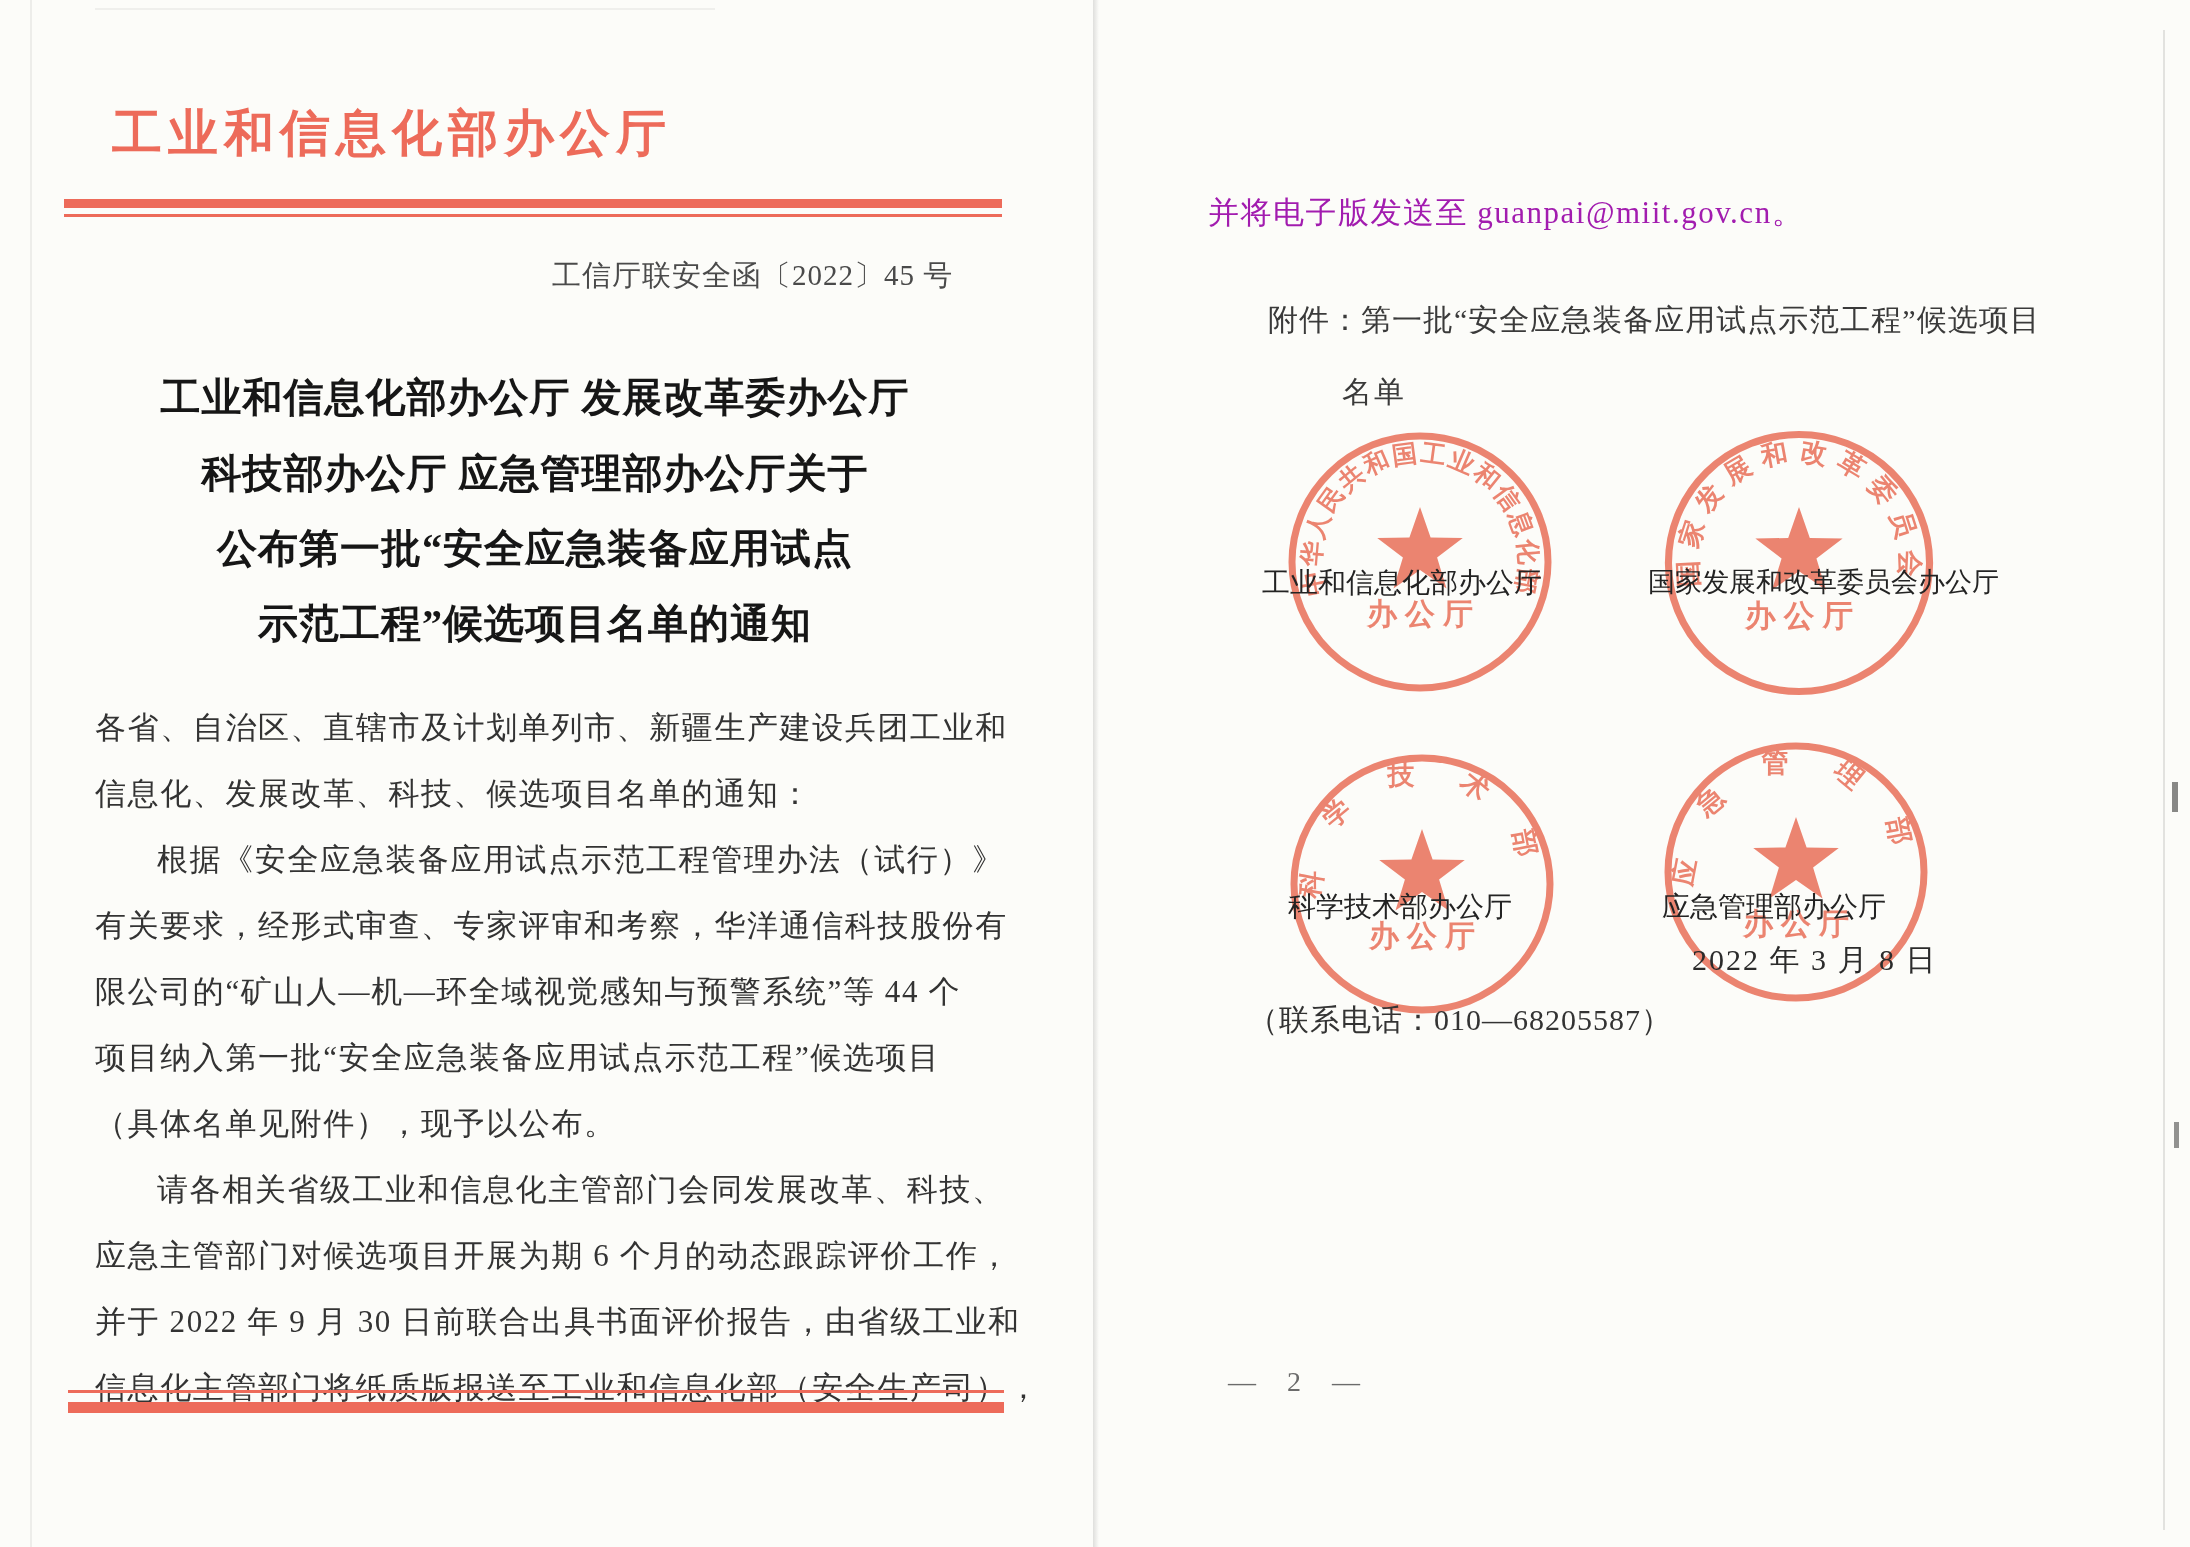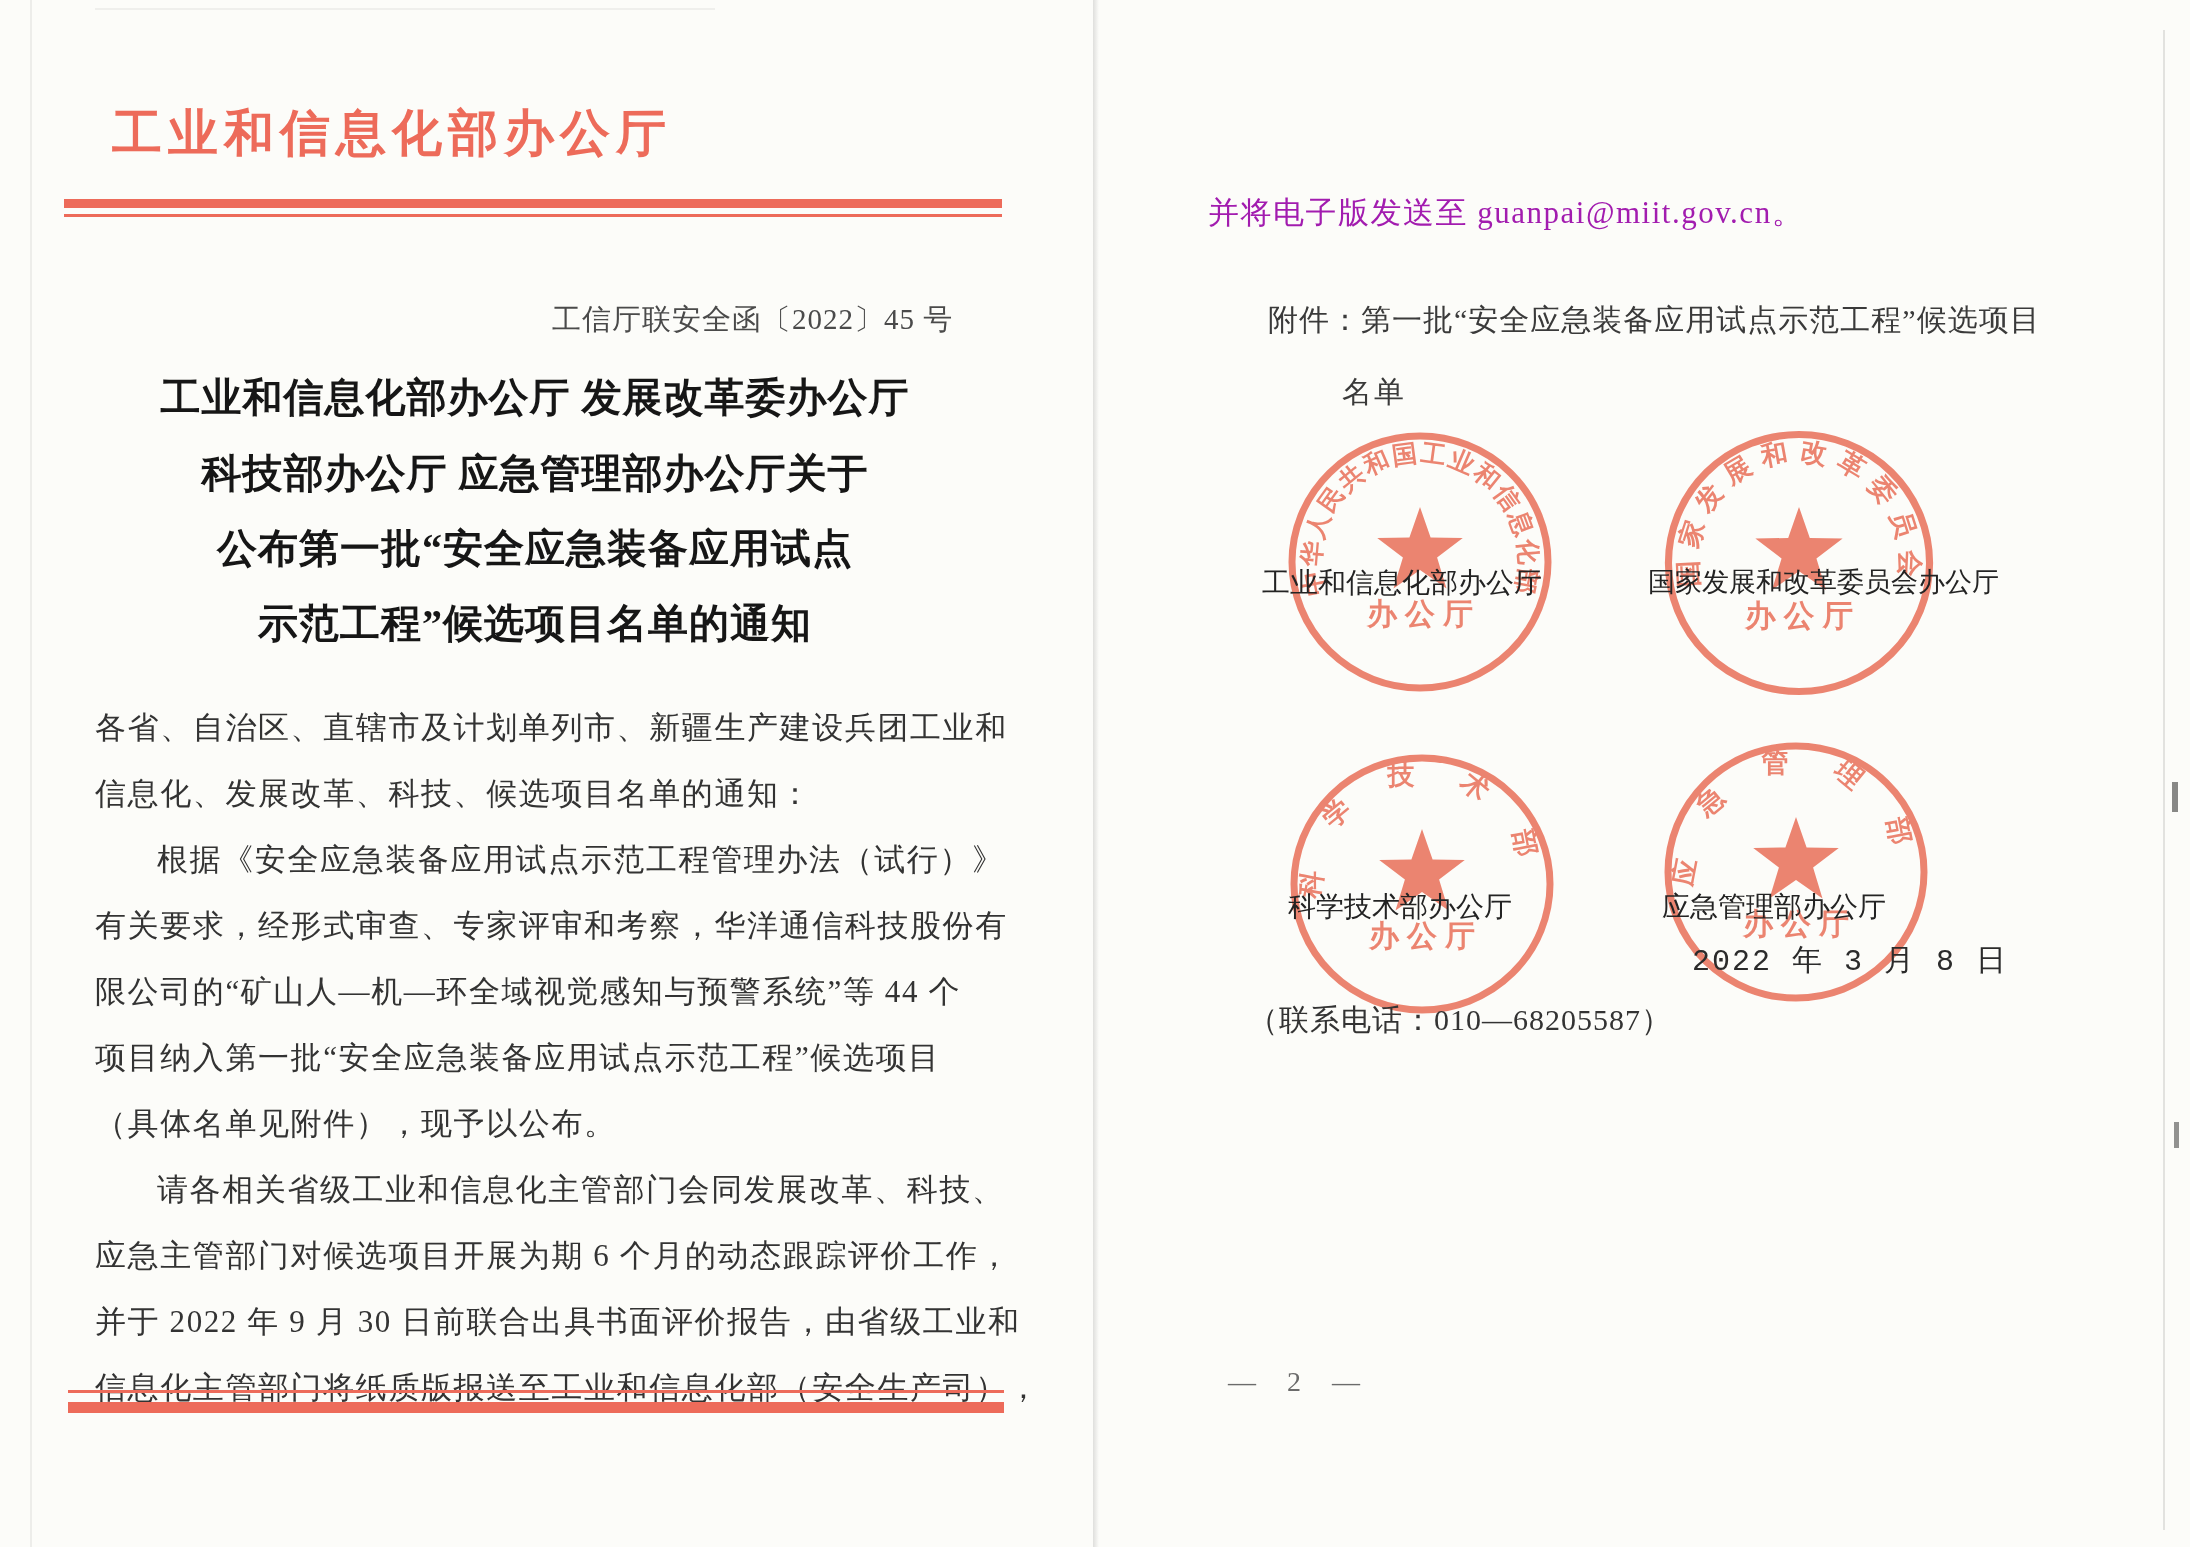--- a/index.html
+++ b/index.html
@@ -14,21 +14,21 @@
     left:112px;top:100px;width:620px;
     font-size:50px;font-weight:bold;color:#ed6b5a;
     letter-spacing:6px;white-space:nowrap;
   }
   .rule{background:#ed6b5a;}
   .rule-top-thick{left:64px;top:199px;width:938px;height:9px;}
   .rule-top-thin{left:64px;top:214px;width:938px;height:3px;}
   .rule-bottom-thin{left:68px;top:1390px;width:936px;height:3px;}
   .rule-bottom-thick{left:68px;top:1402px;width:936px;height:11px;}
   .doc-number{
-    left:552px;top:256px;font-size:29px;color:#4a4a4a;letter-spacing:1px;white-space:nowrap;margin-top:44px;
+    left:552px;top:256px;font-size:29px;color:#4a4a4a;letter-spacing:1px;white-space:nowrap;
   }
   .title-line{
     left:70px;width:930px;text-align:center;font-size:40px;font-weight:bold;
     color:#161616;letter-spacing:1px;white-space:nowrap;
   }
   .t0{top:370px;} .t1{top:446px;} .t2{top:521px;} .t3{top:596px;}
   .body-line{
     left:95px;width:912px;font-size:31px;color:#333;letter-spacing:1.6px;white-space:nowrap;margin-top:27px;
   }
   .indent{padding-left:62px;}
@@ -38,21 +38,21 @@
   .attach-2{left:1342px;top:372px;font-size:30px;color:#3a3a3a;letter-spacing:2px;white-space:nowrap;}
   .seal{opacity:.8;}
   .seal svg{display:block;}
   .seal-arc{fill:#e8674f;font-family:"Liberation Serif","DejaVu Serif",serif;font-weight:bold;}
   .arc-14{font-size:25px;letter-spacing:2px;}
   .arc-10{font-size:26px;letter-spacing:10px;}
   .arc-5{font-size:27px;letter-spacing:42px;}
   .seal-inner{fill:#e8674f;font-size:30px;letter-spacing:8px;font-weight:bold;
     font-family:"Liberation Serif","DejaVu Serif",serif;}
   .seal-label{font-size:28px;color:#232323;white-space:nowrap;z-index:5;}
-  .issue-date{left:1692px;top:940px;font-size:30px;color:#2b2b2b;letter-spacing:2px;z-index:5;white-space:nowrap;font-family:Liberation Mono, monospace;}
+  .issue-date{left:1692px;top:940px;font-size:30px;color:#2b2b2b;letter-spacing:2px;z-index:5;white-space:nowrap;}
   .contact{left:1248px;top:1000px;font-size:30px;color:#333;letter-spacing:1px;white-space:nowrap;}
   .page-number{left:1228px;top:1366px;font-size:28px;color:#6b6b6b;letter-spacing:12px;white-space:nowrap;}
   
   .seam{left:1093px;top:0;width:6px;height:1547px;
     background:linear-gradient(to right,rgba(90,90,90,.18),rgba(90,90,90,0));}
   .edge-left{left:30px;top:0;width:2px;height:1547px;background:rgba(0,0,0,.06);}
   .edge-right{left:2163px;top:30px;width:2px;height:1500px;background:rgba(0,0,0,.10);}
   .top-hairline{left:95px;top:8px;width:620px;height:2px;background:rgba(0,0,0,.05);}
   .speck1{left:2172px;top:782px;width:6px;height:30px;background:rgba(40,40,40,.55);}
   .speck2{left:2174px;top:1122px;width:5px;height:26px;background:rgba(40,40,40,.5);}

